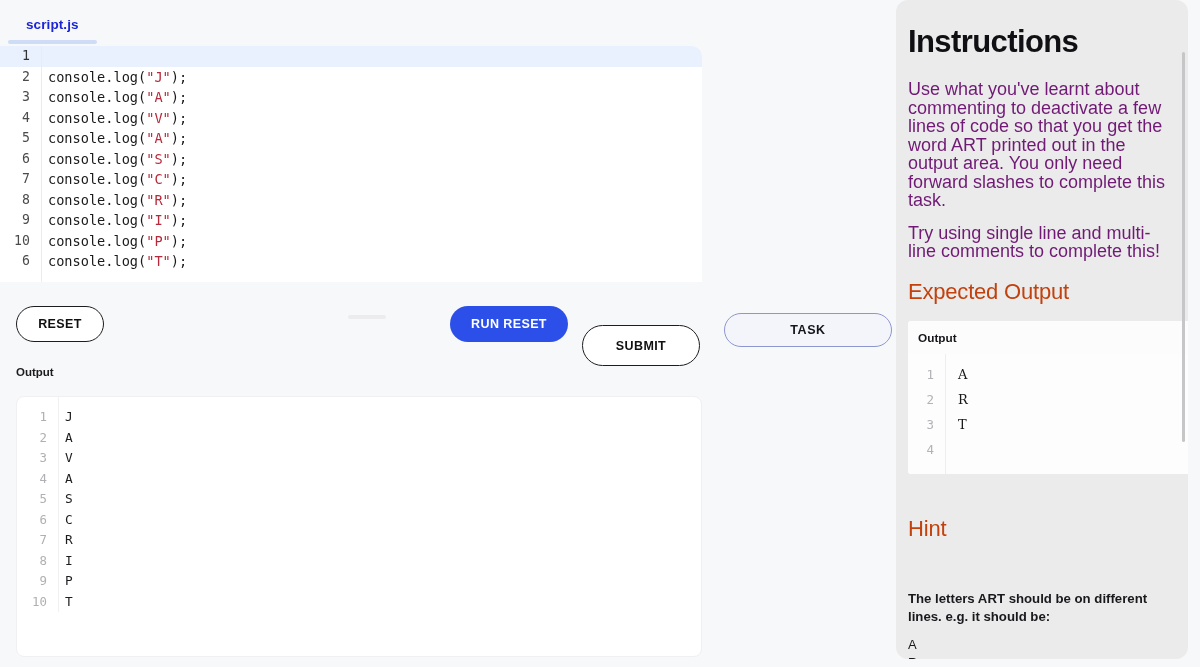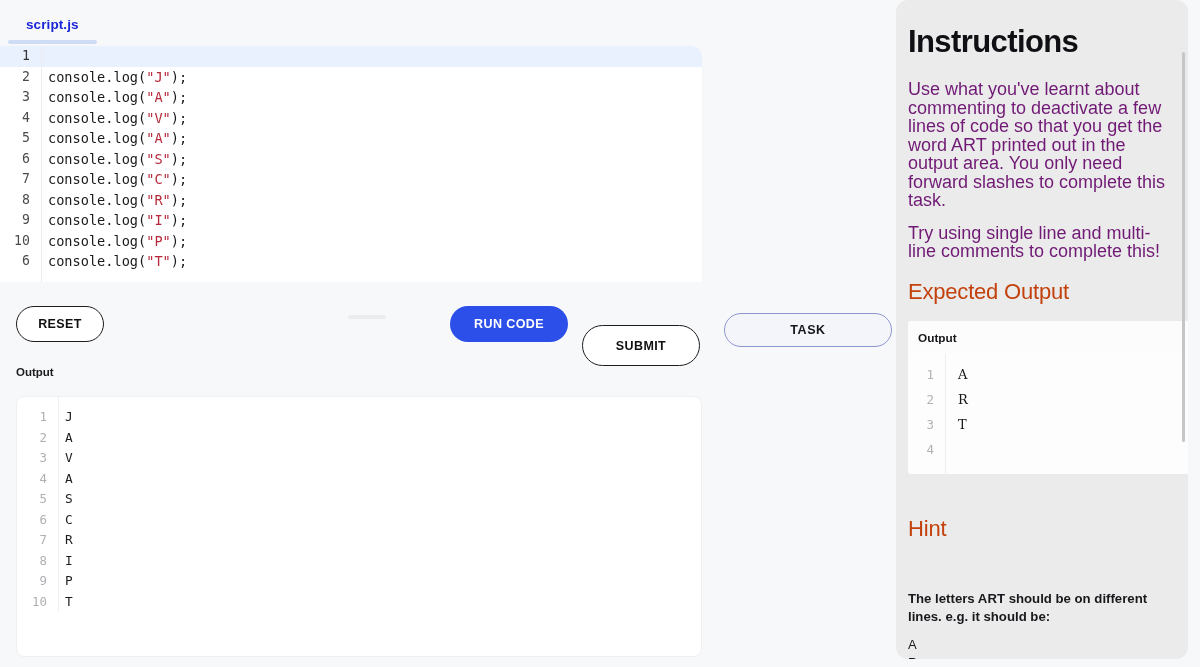--- a/index.html
+++ b/index.html
@@ -341,21 +341,21 @@
         </div>
     </div>
 
     <div class="controls">
       <div class="btn btn-outline btn-reset">
         <span>RESET</span>
       </div>
       <div class="drag-handle"></div>
       <div class="controls-right">
         <div class="btn btn-run">
-          <span>RUN CODE</span>
+          <span>RUN RESET</span>
         </div>
         <div class="btn btn-outline btn-submit">
           <span>SUBMIT</span>
         </div>
       </div>
     </div>
 
     <div class="output-label">Output</div>
 
     <div class="output-card">

